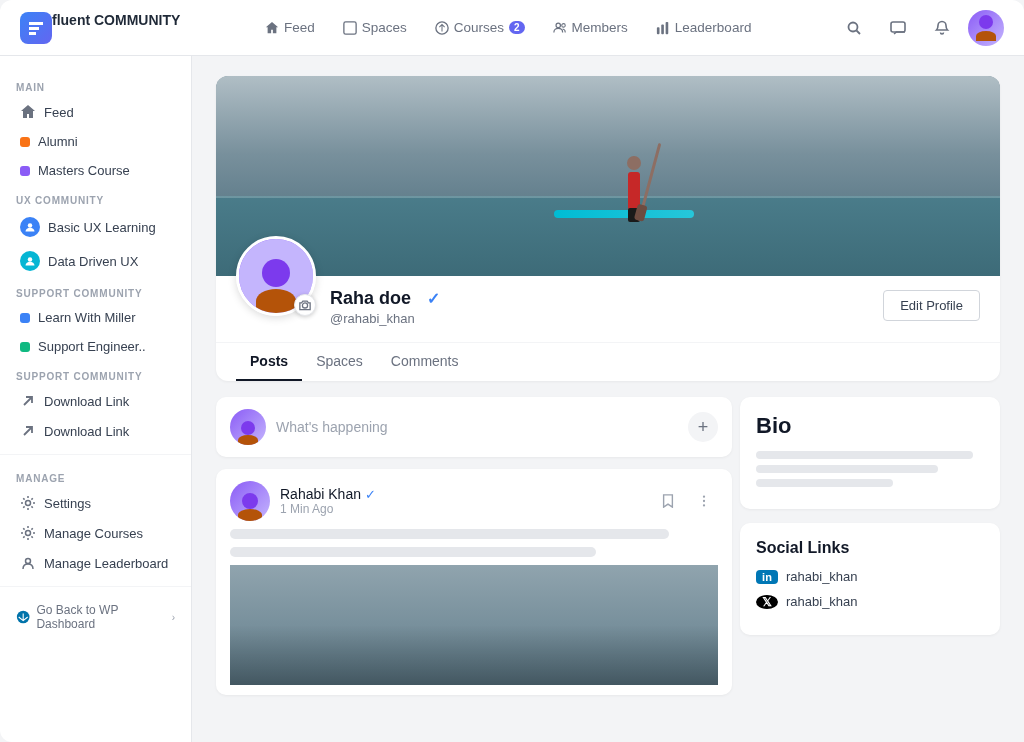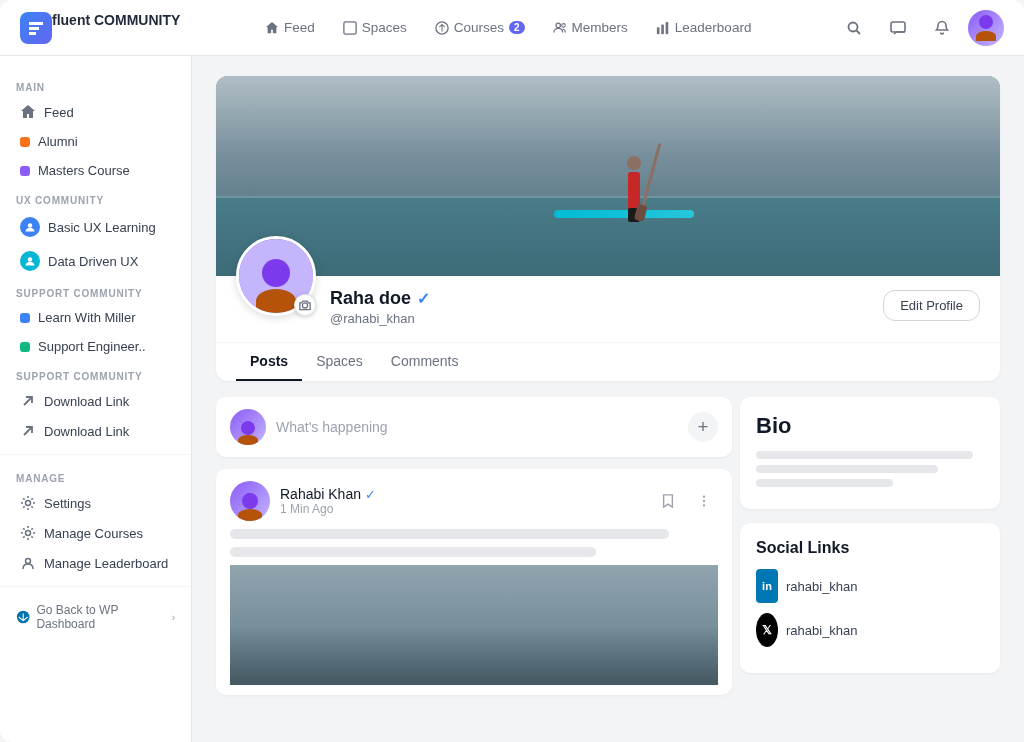--- a/index.html
+++ b/index.html
@@ -64,24 +64,24 @@
     .profile-info { padding: 0 20px 16px; display: flex; align-items: flex-start; justify-content: space-between; }
     .profile-left { display: flex; align-items: flex-start; gap: 14px; position: relative; }
     .profile-avatar-wrap { margin-top: -40px; position: relative; }
     .profile-avatar { width: 80px; height: 80px; border-radius: 50%; background: linear-gradient(135deg, #8b5cf6, #c4b5fd); border: 3px solid white; overflow: hidden; display: flex; align-items: center; justify-content: center; box-shadow: 0 2px 8px rgba(0,0,0,0.15); }
     .avatar-inner { width: 100%; height: 100%; background: #c4b5fd; display: flex; align-items: center; justify-content: center; }
     
     .avatar-person-head { width: 28px; height: 28px; background: #7c3aed; border-radius: 50%; margin-bottom: 2px; }
     .avatar-person-body { width: 40px; height: 24px; background: #b45309; border-radius: 50% 50% 0 0; }
     .camera-add { position: absolute; bottom: 0; right: 0; width: 22px; height: 22px; background: #fff; border-radius: 50%; display: flex; align-items: center; justify-content: center; box-shadow: 0 1px 4px rgba(0,0,0,0.2); font-size: 12px; color: #6b7280; cursor: pointer; border: 1px solid #e5e7eb; }
     .profile-name-wrap { padding-top: 12px; }
-    .profile-name { font-size: 18px; font-weight: 700; color: #111827; display: flex; align-items: center; gap: 6px; }
+    .profile-name { font-size: 18px; font-weight: 700; color: #111827; display: flex; align-items: center; gap: 16px; }
     .verified-badge { color: #3b82f6; font-size: 16px; }
     .profile-handle { font-size: 13px; color: #6b7280; margin-top: 2px; }
-    .edit-profile-btn { margin-top: 14px; border: 1px solid #d1d5db; background: white; padding: 7px 16px; border-radius: 12px; font-size: 13px; font-weight: 500; cursor: pointer; color: #374151; white-space: nowrap; }
+    .edit-profile-btn { margin-top: 14px; border: 1px solid #d1d5db; background: white; padding: 7px 16px; border-radius: 4px; font-size: 13px; font-weight: 500; cursor: pointer; color: #374151; white-space: nowrap; }
 
     .profile-tabs { display: flex; gap: 0; padding: 0 20px; border-top: 1px solid #f3f4f6; }
     .profile-tab { padding: 10px 14px; font-size: 14px; color: #6b7280; cursor: pointer; border-bottom: 2px solid transparent; font-weight: 500; }
     .profile-tab.active { color: #111827; border-bottom-color: #111827; font-weight: 600; }
 
     
     .content-grid { display: grid; grid-template-columns: 1fr 260px; gap: 8px; }
 
     
     .post-box { background: white; border-radius: 10px; padding: 12px 14px; display: flex; align-items: center; gap: 10px; box-shadow: 0 1px 3px rgba(0,0,0,0.05); margin-bottom: 12px; }
@@ -110,21 +110,21 @@
     .bio-line { height: 8px; background: #e5e7eb; border-radius: 4px; margin-bottom: 6px; }
     .bio-line.short { width: 60%; }
     .bio-line.medium { width: 80%; }
     .bio-line.long { width: 95%; }
     .joined-row { display: flex; align-items: center; gap: 6px; margin-top: 14px; font-size: 13px; color: #6b7280; }
     .calendar-icon { color: #9ca3af; font-size: 14px; }
 
     .social-card { background: white; border-radius: 10px; padding: 16px; box-shadow: 0 1px 3px rgba(0,0,0,0.05); }
     .social-title { font-size: 16px; font-weight: 700; color: #111827; margin-bottom: 12px; }
     .social-row { display: flex; align-items: center; gap: 8px; margin-bottom: 10px; font-size: 13px; color: #374151; }
-    .social-icon { width: 22px; height: 34px; border-radius: 4px; display: flex; align-items: center; justify-content: center; font-size: 11px; font-weight: 700; flex-shrink: 0; }
+    .social-icon { width: 22px; height: 14px; border-radius: 4px; display: flex; align-items: center; justify-content: center; font-size: 11px; font-weight: 700; flex-shrink: 0; }
     .social-icon.linkedin { background: #0077b5; color: white; }
     .social-icon.twitter { background: #000; color: white; border-radius: 50%; font-size: 12px; }
 
     
     ::-webkit-scrollbar { width: 4px; }
     ::-webkit-scrollbar-thumb { background: #d1d5db; border-radius: 2px; }
   </style>
 </head>
 <body>
 

